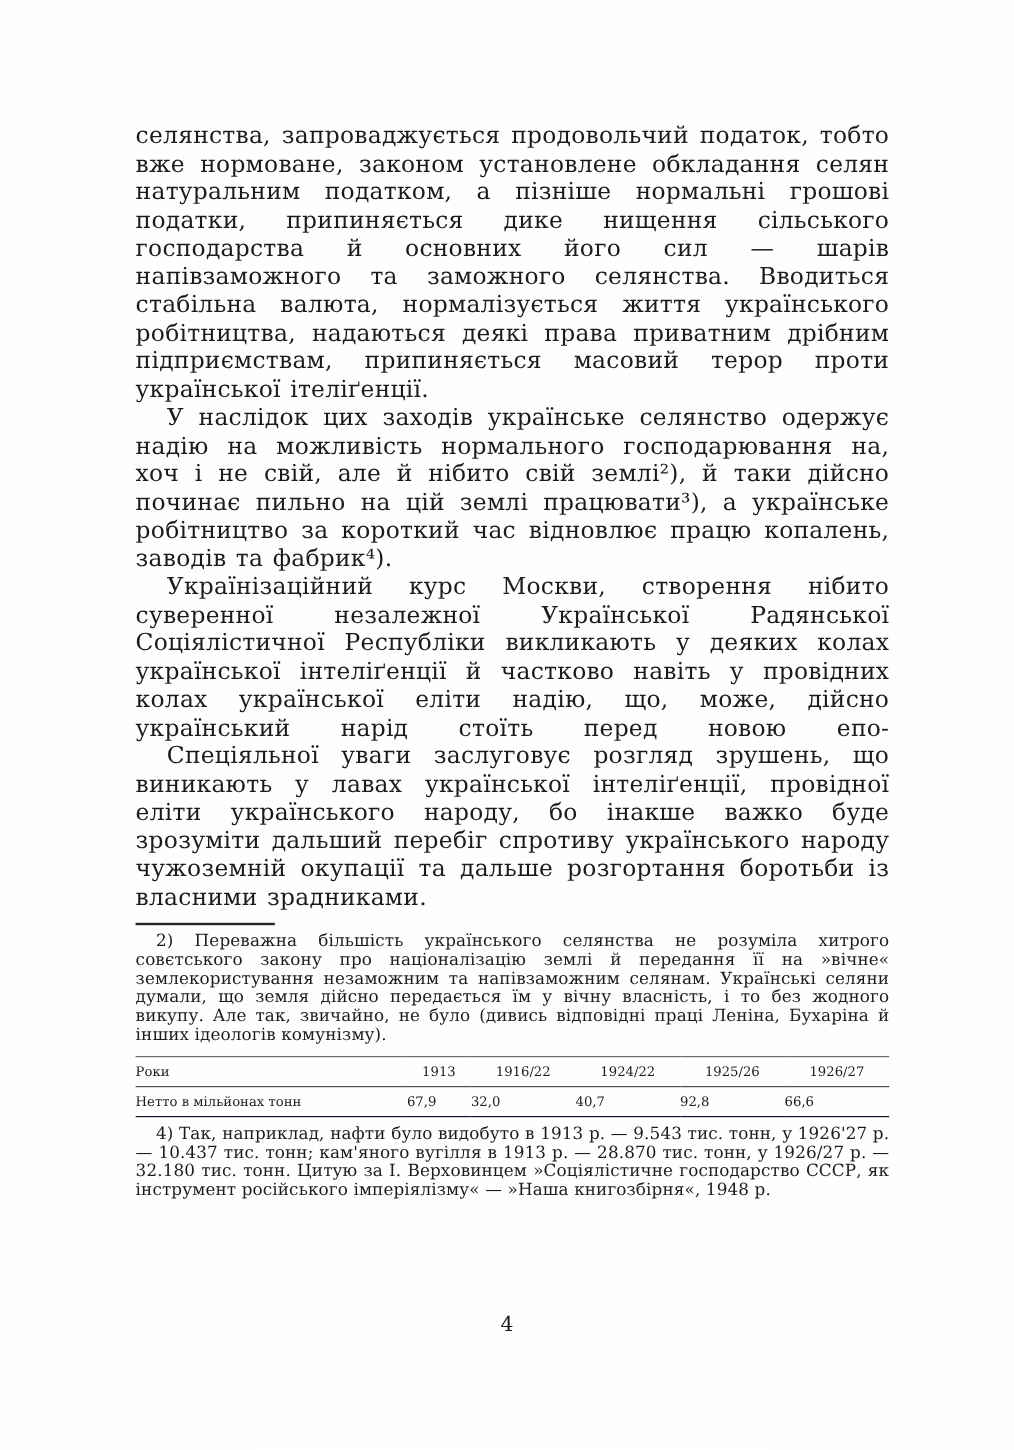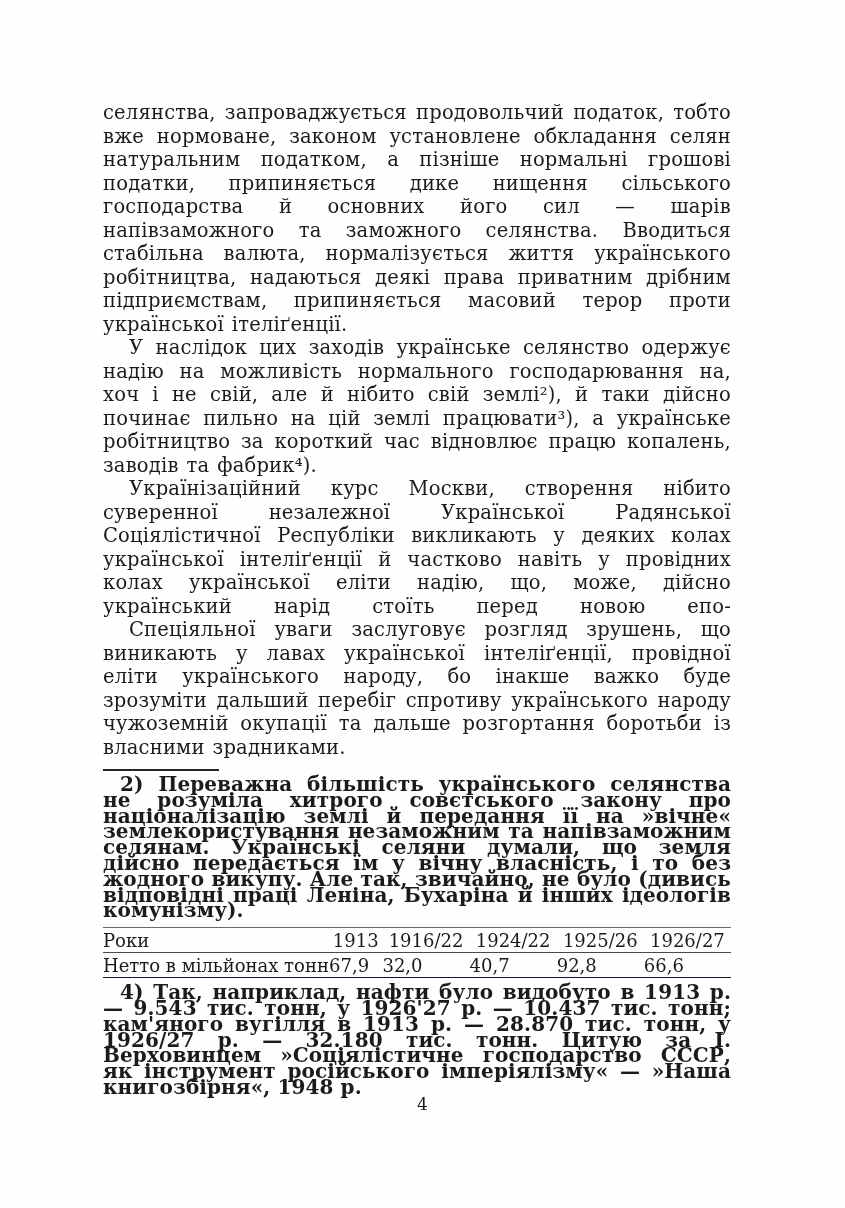--- a/index.html
+++ b/index.html
@@ -11,21 +11,21 @@
     position: relative;
     width: 845px;
     height: 1208px;
     background: #fefefe;
     color: #1b1b1b;
     font-family: "DejaVu Serif", serif;
     overflow: hidden;
   }
   .text-block {
     position: absolute;
-    left: 103px;
+    left: 113px;
     top: 101px;
     width: 628px;
   }
   .body-par {
     margin: 0;
     font-size: 19.5px;
     line-height: 23.5px;
     text-align: justify;
     letter-spacing: 0.2px;
     word-spacing: 1.5px;
@@ -34,32 +34,31 @@
   .body-par.continues { text-align-last: justify; }
 
   .footnote-rule {
     width: 116px;
     height: 0;
     border-top: 2px solid #262626;
     margin: 10px 0 6px 0;
   }
   .fn {
     margin: 0;
-    font-size: 20px;
+    font-size: 14px;
     line-height: 15.8px;
     text-align: justify;
     text-indent: 17px;
     letter-spacing: 0.1px;
-    font-weight: bold;
   }
   table.grain {
     width: 100%;
     border-collapse: collapse;
     margin: 8px 0 7px 0;
-    font-size: 18px;
+    font-size: 11px;
     line-height: 15px;
   }
   table.grain th, table.grain td {
     font-weight: normal;
     padding: 5px 0 4px 0;
     white-space: nowrap;
   }
   table.grain .col-label { text-align: left; width: 36%; }
   table.grain tr.head-row th {
     border-top: 1px solid #6b6b6b;

